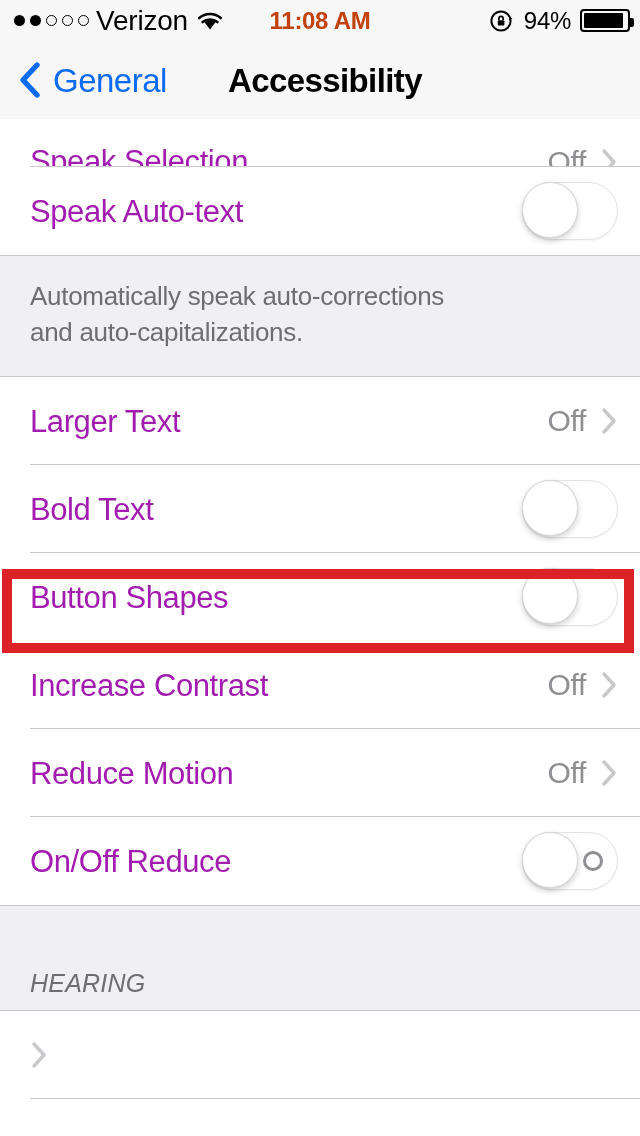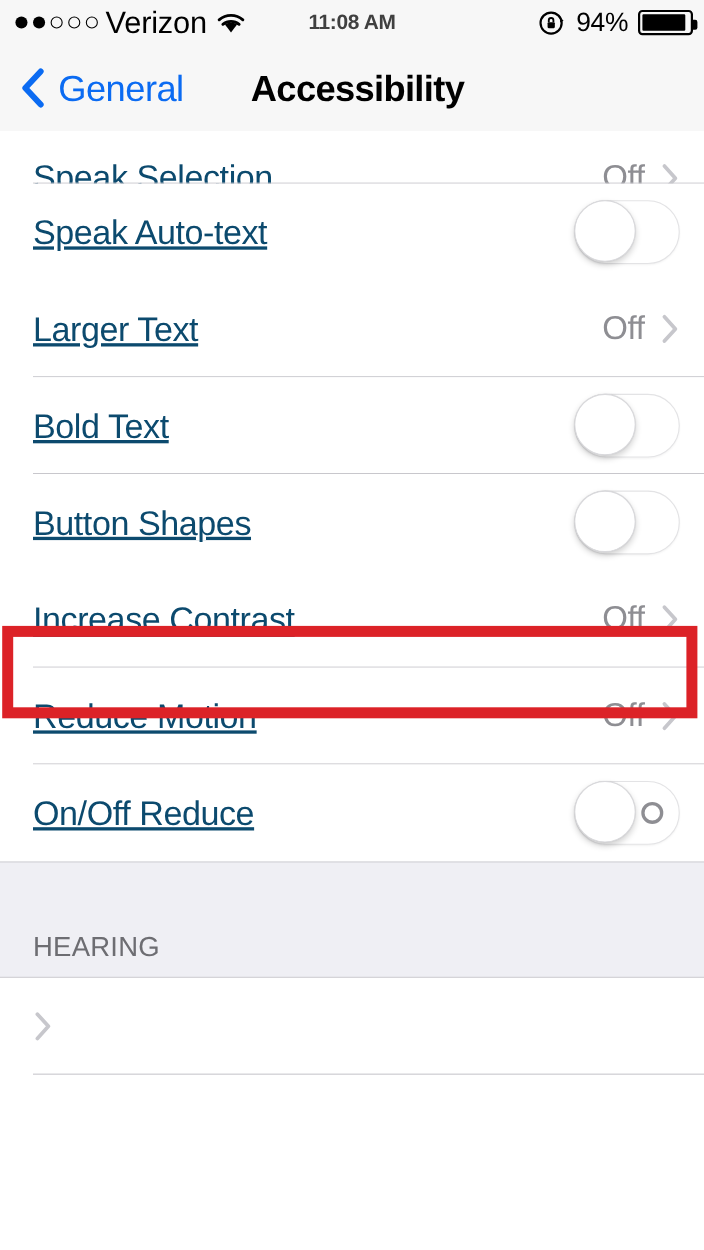--- a/index.html
+++ b/index.html
@@ -62,23 +62,23 @@
   .wifi { display: block; }
   .sb-center {
     position: absolute;
     left: 0; right: 0; top: 0;
     height: 41px;
     display: flex;
     align-items: center;
     justify-content: center;
   }
   .clock {
-    font-size: 19px;
+    font-size: 24px;
     font-weight: bold;
-    color: #404040;
+    color: #c2410c;
     letter-spacing: -0.3px;
     line-height: 1;
   }
   .sb-right {
     position: absolute;
     right: 10px;
     top: 0;
     height: 41px;
     display: flex;
     align-items: center;
@@ -178,20 +178,21 @@
     border-bottom: 1px solid #c8c7cc;
     box-sizing: border-box;
     display: flex;
     align-items: flex-end;
     padding: 0 0 12px 30px;
   }
   .section-header span {
     font-size: 25px;
     color: #6d6d72;
     letter-spacing: 0.2px;
+    font-style: italic;
   }
 
   .row {
     position: relative;
     height: 88px;
     background: #ffffff;
     display: flex;
     align-items: center;
     padding-left: 30px;
     padding-right: 22px;
@@ -203,25 +204,24 @@
   .row.clipped .row-value,
   .row.clipped .chev-wrap { transform: translateY(10px); }
   .row .sep {
     position: absolute;
     left: 30px; right: 0; bottom: 0;
     height: 1px;
     background: #c8c7cc;
   }
   .row-label {
     font-size: 31px;
-    color: #0c4a6e;
+    color: #a21caf;
     letter-spacing: -0.4px;
     line-height: 1;
     flex: 1 1 auto;
-    text-decoration: underline;
   }
   .row-right {
     display: flex;
     align-items: center;
     gap: 14px;
     flex: 0 0 auto;
   }
   .row-value {
     font-size: 30px;
     color: #8e8e93;
@@ -349,20 +349,24 @@
         <span class="row-right">
           <span class="toggle">
             <span class="knob"></span>
           </span>
         </span>
 
       </div>
 
     </div>
 
+    <div class="footer-note">
+      <p>Automatically speak auto-corrections</p>
+      <p>and auto-capitalizations.</p>
+    </div>
 
     <div class="group">
 
       <div class="row">
         <span class="row-label">Larger Text</span>
         <span class="row-right">
           <span class="row-value">Off</span>
           <span class="chev-wrap">
             <svg width="18" height="30" viewBox="0 0 18 30">
                 <path d="M4 4 L14 15 L4 26" stroke="#c7c7cc" stroke-width="3.4" fill="none" stroke-linecap="round" stroke-linejoin="round"></path>

